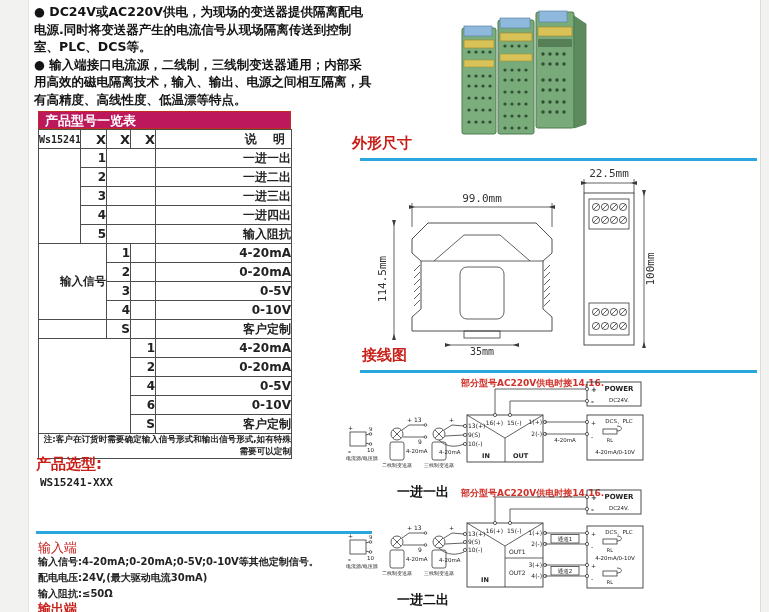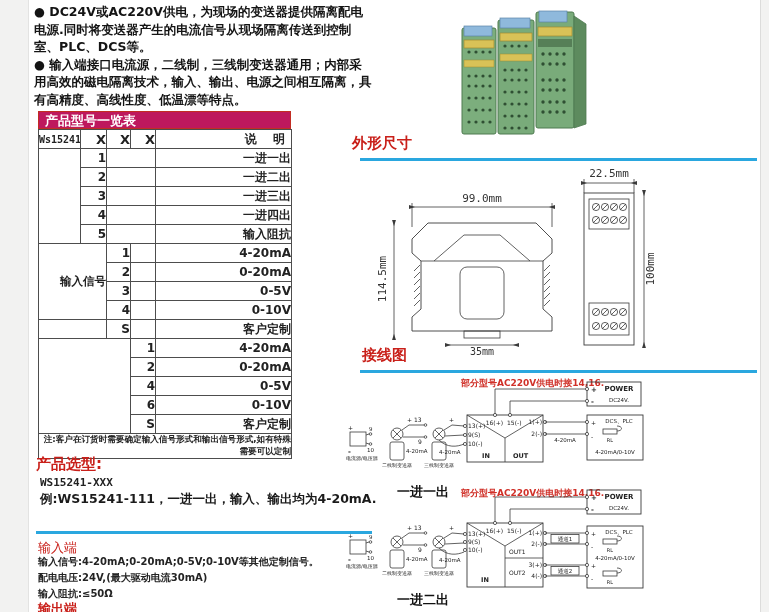--- a/index.html
+++ b/index.html
@@ -161,21 +161,20 @@
           </tr>
       <tr>
             <td colspan="5" class="notecell">注:客户在订货时需要确定输入信号形式和输出信号形式,如有特殊需要可以定制</td>
           </tr>
     </tbody>
       </table>
   </div>
 
   <div class="abs sel-h red">产品选型:</div>
   <div class="abs sel-model">WS15241-XXX</div>
-  <div class="abs sel-ex">例:WS15241-111，一进一出，输入、输出均为4-20mA.</div>
 
   <div class="abs cyan u1"></div>
   <div class="abs in-h red">输入端</div>
   <div class="abs spec-line l1">输入信号:4-20mA;0-20mA;0-5V;0-10V等其他定制信号。</div>
   <div class="abs spec-line l2">配电电压:24V,(最大驱动电流30mA)</div>
   <div class="abs spec-line l3">输入阻抗:≤50Ω</div>
   <div class="abs out-h red">输出端</div>
 
   <svg class="abs" style="left:458px;top:2px;" width="152" height="134" viewBox="0 0 152 134">
     <g>

